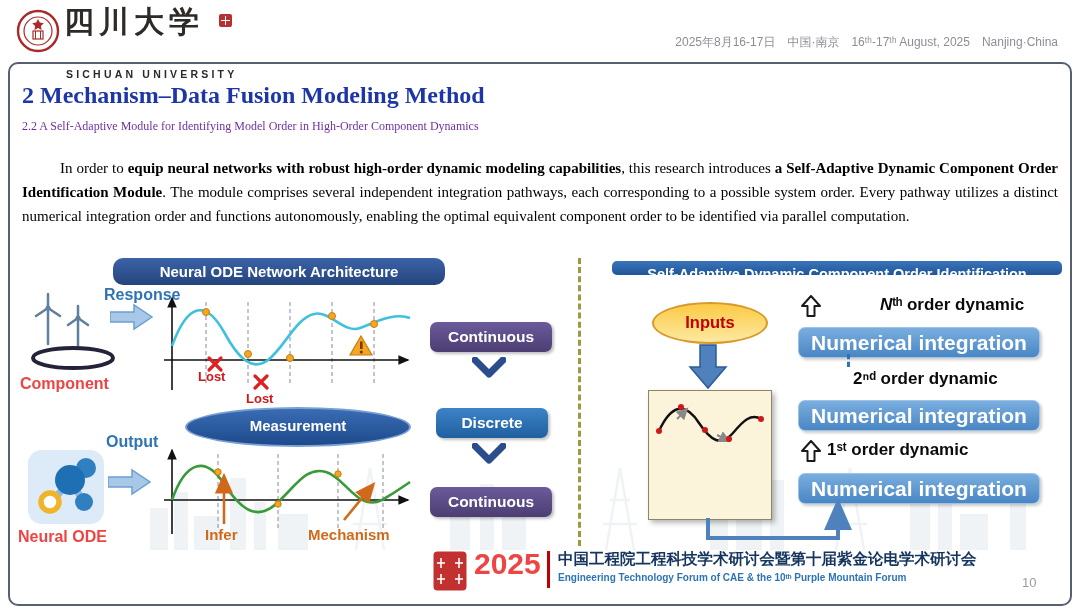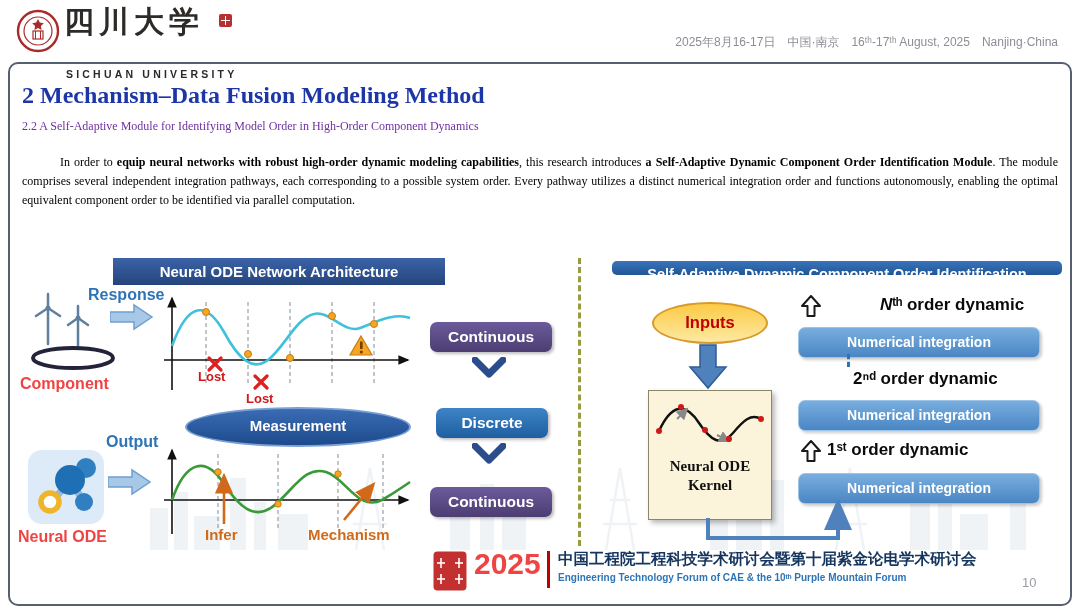--- a/index.html
+++ b/index.html
@@ -15,33 +15,33 @@
   #univ-en{left:66px;top:40px;font-size:10.5px;font-weight:700;letter-spacing:3.2px;color:#2a2a2a;margin-top:28px;}
   #event-info{right:22px;top:34px;font-size:12px;color:#8d8d96;}
 
   
   #frame{left:8px;top:62px;width:1060px;height:540px;border:2px solid #566070;border-radius:10px;}
 
   
   #section-title{left:22px;top:82px;font-family:"Liberation Serif",serif;font-weight:700;
                  font-size:24px;color:#1c36a8;}
   #subsection-title{left:22px;top:119px;font-family:"Liberation Serif",serif;font-size:12px;color:#7030a0;}
-  #intro{left:22px;top:141px;width:1036px;font-family:"Liberation Serif",serif;font-size:12px;
+  #intro{left:22px;top:141px;width:1036px;font-family:"Liberation Serif",serif;font-size:15px;
          line-height:1.6;text-align:justify;text-indent:38px;color:#000;}
   .b{font-weight:700;}
 
   
-  #lp-header{left:113px;top:258px;width:332px;height:27px;border-radius:0;
+  #lp-header{left:113px;top:258px;width:332px;height:27px;border-radius:10px;
              background:linear-gradient(180deg,#3c63a8,#24447c);color:#fff;font-weight:700;
              font-size:15px;text-align:center;line-height:27px;}
   .lbl-blue{color:#2e74b5;font-weight:700;font-size:16px;}
   .lbl-navy{color:#ef4444;font-weight:700;font-size:16px;}
   .lbl-red{color:#d01818;font-weight:700;font-size:13px;}
   .lbl-orange{color:#d06a1a;font-weight:700;font-size:15px;}
-  #response-lbl{left:88px;top:286px;}
+  #response-lbl{left:104px;top:286px;}
   #output-lbl{left:106px;top:433px;}
   #component-lbl{left:20px;top:375px;}
   #neuralode-lbl{left:18px;top:528px;}
   #turbines{left:26px;top:292px;}
   #comp-ellipse{left:30px;top:345px;}
   #arrow-r1{left:110px;top:303px;}
   #arrow-r2{left:108px;top:468px;}
   #plot1{left:158px;top:288px;}
   #plot2{left:158px;top:442px;}
   #lost1{left:198px;top:369px;}
@@ -80,21 +80,21 @@
   .order-lbl{font-weight:700;font-size:17px;color:#0a0a0a;}
   #order-n{left:868px;top:295px;margin-left:12px;}
   #order-n::first-letter{font-style:italic;}
   #order-2{left:853px;top:369px;}
   #order-1{left:827px;top:440px;}
   #uparrow-n{left:801px;top:295px;}
   #uparrow-1{left:801px;top:440px;}
   #dashes{left:847px;top:354px;height:13px;border-left:3px dashed #2e74b5;}
   .integ{width:240px;height:29px;border-radius:7px;border:1px solid #9cc3e8;
          background:linear-gradient(180deg,#79aede,#4a86c4);color:#fff;font-weight:700;
-         font-size:14px;text-align:center;line-height:29px;box-shadow:2px 2px 3px rgba(0,0,0,.2);}
+         font-size:21px;text-align:center;line-height:29px;box-shadow:2px 2px 3px rgba(0,0,0,.2);}
   #integ1{left:798px;top:327px;}
   #integ2{left:798px;top:400px;}
   #integ3{left:798px;top:473px;}
   #connector{left:640px;top:500px;}
 
   
   #skyline{left:150px;top:460px;opacity:.10;}
   #f-seal{left:432px;top:550px;}
   #f-year{left:474px;top:547px;font-size:30px;font-weight:800;color:#ef4444;}
   #f-bar{left:547px;top:551px;width:3px;height:37px;background:#c00000;}
@@ -315,21 +315,20 @@
         <line x1="62" y1="38" x2="74" y2="44" marker-end="url(#kg)"></line>
       </g>
       <g fill="#d01818">
         <circle cx="4" cy="34" r="3"></circle>
           <circle cx="26" cy="10" r="3"></circle>
           <circle cx="50" cy="33" r="3"></circle>
         <circle cx="74" cy="42" r="3"></circle>
           <circle cx="106" cy="22" r="3"></circle>
       </g>
     </svg>
-    <div id="kernel-lbl">Neural ODE Kernel</div>
   </div>
 
   <svg id="uparrow-n" class="abs" width="20" height="22" viewBox="0 0 20 22">
     <path d="M10,1 L19,11 L13.5,11 L13.5,21 L6.5,21 L6.5,11 L1,11 Z" fill="#fff" stroke="#1a1a1a" stroke-width="2" stroke-linejoin="round"></path>
   </svg>
   <div id="order-n" class="abs order-lbl">Nᵗʰ order dynamic</div>
   <div id="integ1" class="abs integ">Numerical integration</div>
 
   <div id="dashes" class="abs"></div>
   <div id="order-2" class="abs order-lbl">2ⁿᵈ order dynamic</div>

